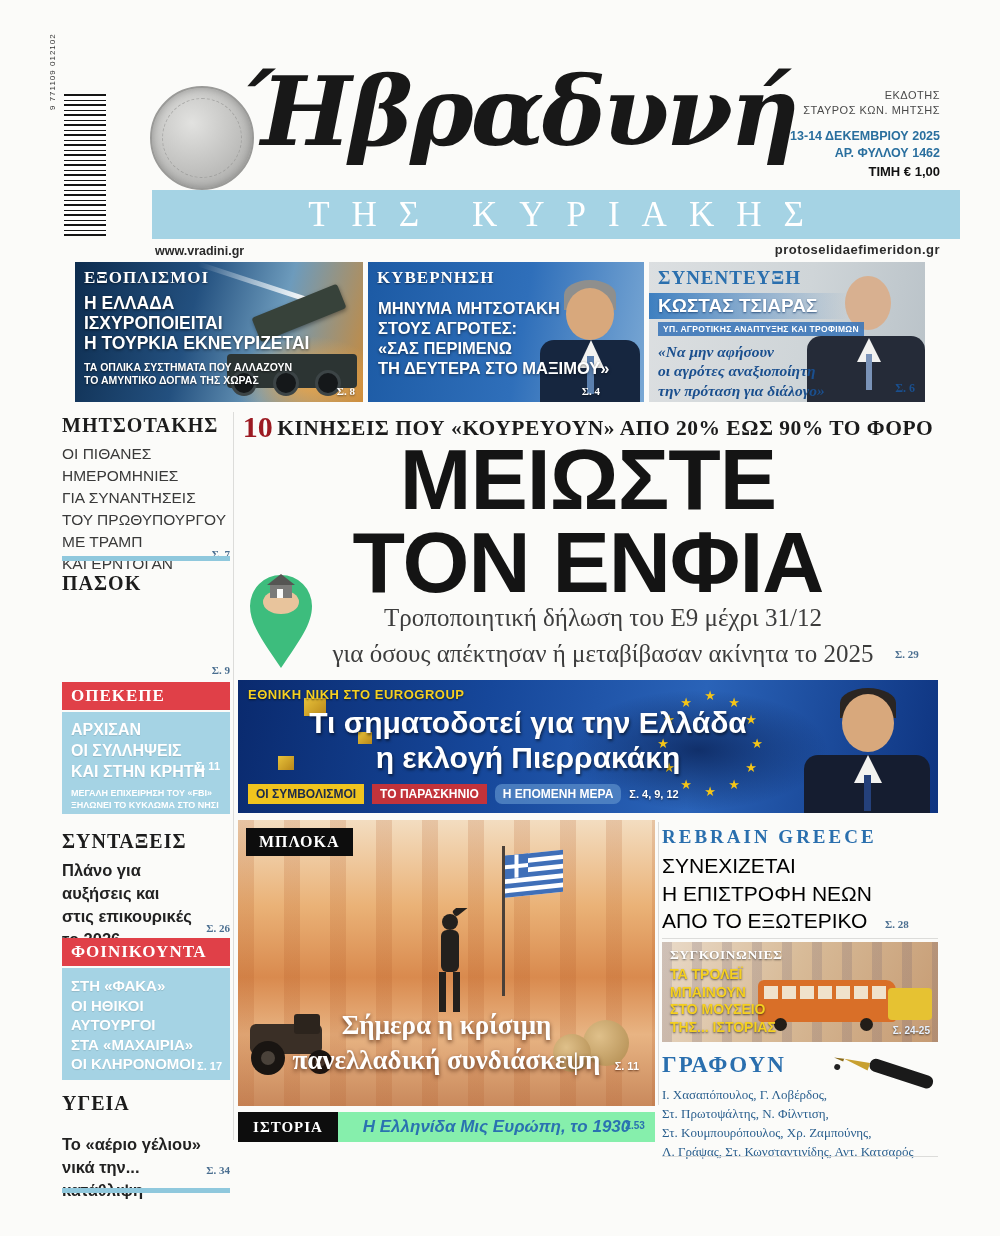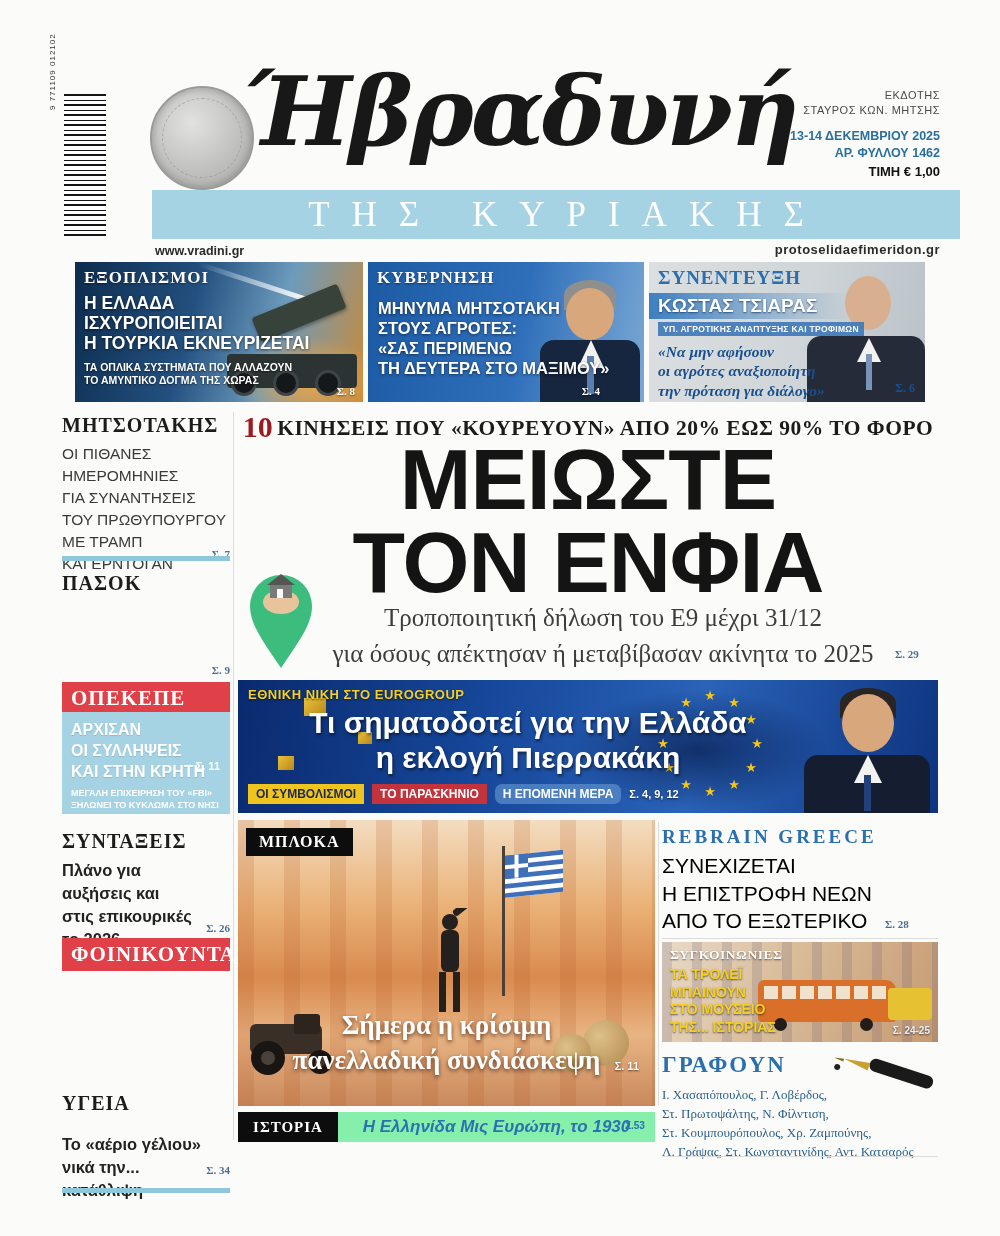--- a/index.html
+++ b/index.html
@@ -74,21 +74,21 @@
   .t3-ref{position:absolute;right:10px;bottom:6px;color:#1a4f8e;font-family:"Liberation Serif",serif;
      font-weight:bold;font-size:12px;}
 
   
   .side-h{font-family:"Liberation Serif",serif;font-weight:bold;font-size:20px;color:#1c1c1c;letter-spacing:1px;}
   .side-t1{font-size:15.5px;color:#3a3a3a;line-height:1.42;}
   .side-t2{font-size:16.5px;font-weight:bold;color:#222;line-height:1.4;}
   .side-ref{font-family:"Liberation Serif",serif;font-size:11px;color:#4a6e90;font-weight:bold;}
   .divider{height:5px;background:#8fc8dd;}
   .redbox{background:#e04048;color:#fff;font-family:"Liberation Serif",serif;font-weight:bold;
-     font-size:21px;letter-spacing:1px;padding:4px 9px;}
+     font-size:17px;letter-spacing:1px;padding:4px 9px;}
   .bluebox{background:#a5d3e4;color:#fff;padding:8px 9px;}
   .bb-main{font-weight:bold;font-size:16px;line-height:1.3;text-shadow:0 1px 1px rgba(0,0,0,.12);}
   .bb-sub{font-weight:bold;font-size:9px;line-height:1.3;margin-top:6px;}
   .bb-ref{position:absolute;font-weight:bold;font-size:11px;color:#fff;}
 
   
   .lead-kicker{left:238px;top:410px;width:700px;text-align:center;}
   .lk-num{font-family:"Liberation Serif",serif;font-weight:bold;font-size:30px;color:#9c1a22;vertical-align:-2px;}
   .lk-text{font-family:"Liberation Serif",serif;font-weight:bold;font-size:21.5px;color:#1b1b1b;letter-spacing:.5px;}
   .lead-head{left:238px;top:438px;width:700px;text-align:center;font-weight:bold;
@@ -269,20 +269,28 @@
   <div class="abs" style="left:62px;top:830px;width:168px;">
     <div class="side-h">ΣΥΝΤΑΞΕΙΣ</div>
     <div class="side-t2 ml" style="margin-top:6px;">Πλάνο για
 αυξήσεις και
 στις επικουρικές
 το 2026</div>
     <div class="side-ref" style="position:absolute;right:0;top:92px;">Σ. 26</div>
   </div>
 
   <div class="abs redbox" style="left:62px;top:938px;width:168px;">ΦΟΙΝΙΚΟΥΝΤΑ</div>
+  <div class="abs bluebox" style="left:62px;top:968px;width:168px;height:112px;">
+    <div class="bb-main ml" style="font-size:15px;">ΣΤΗ «ΦΑΚΑ»
+ΟΙ ΗΘΙΚΟΙ
+ΑΥΤΟΥΡΓΟΙ
+ΣΤΑ «ΜΑΧΑΙΡΙΑ»
+ΟΙ ΚΛΗΡΟΝΟΜΟΙ</div>
+    <div class="bb-ref" style="right:8px;bottom:8px;">Σ. 17</div>
+  </div>
 
   <div class="abs" style="left:62px;top:1092px;width:168px;">
     <div class="side-h">ΥΓΕΙΑ</div>
     <div class="side-t2 ml" style="margin-top:18px;">Το «αέριο γέλιου»
 νικά την...
 κατάθλιψη</div>
     <div class="side-ref" style="position:absolute;right:0;top:72px;">Σ. 34</div>
   </div>
   <div class="abs divider" style="left:62px;top:1188px;width:168px;"></div>
 

